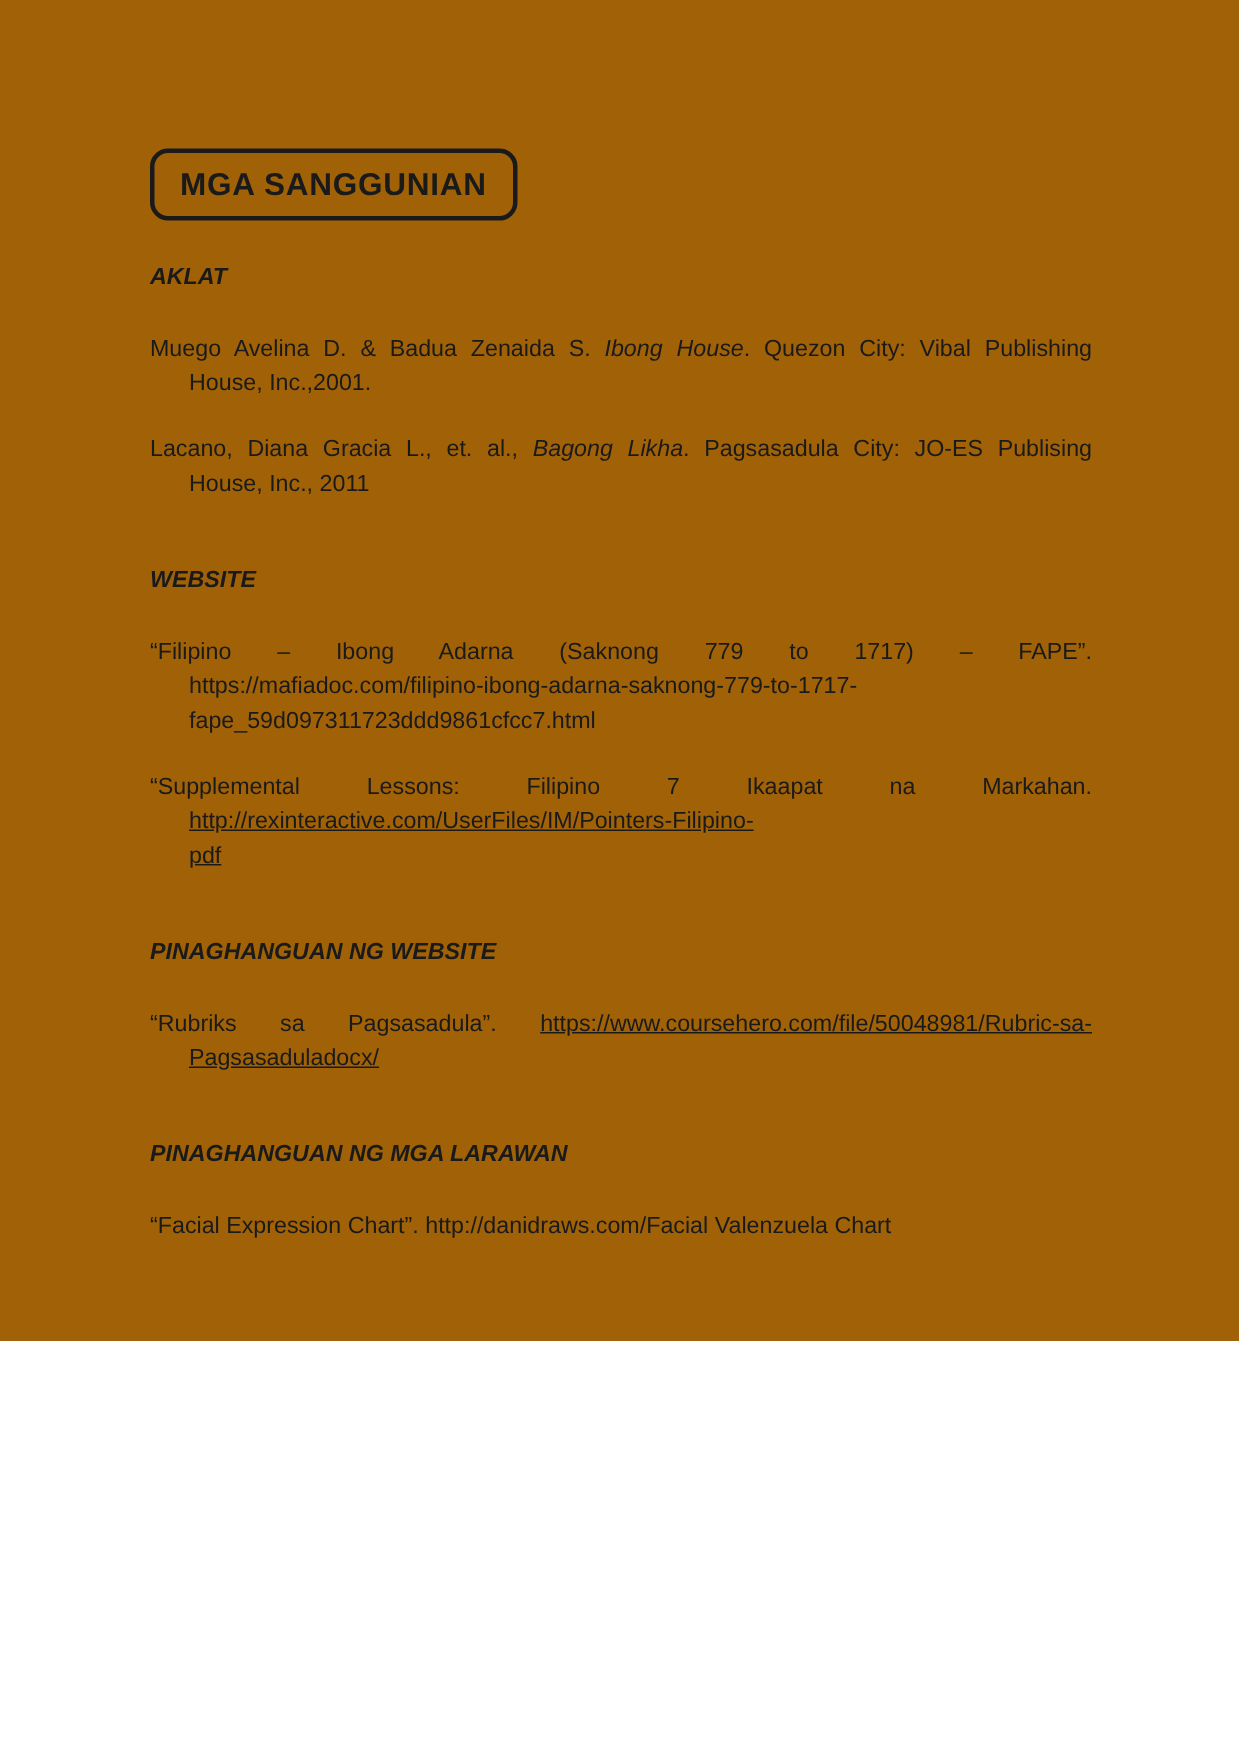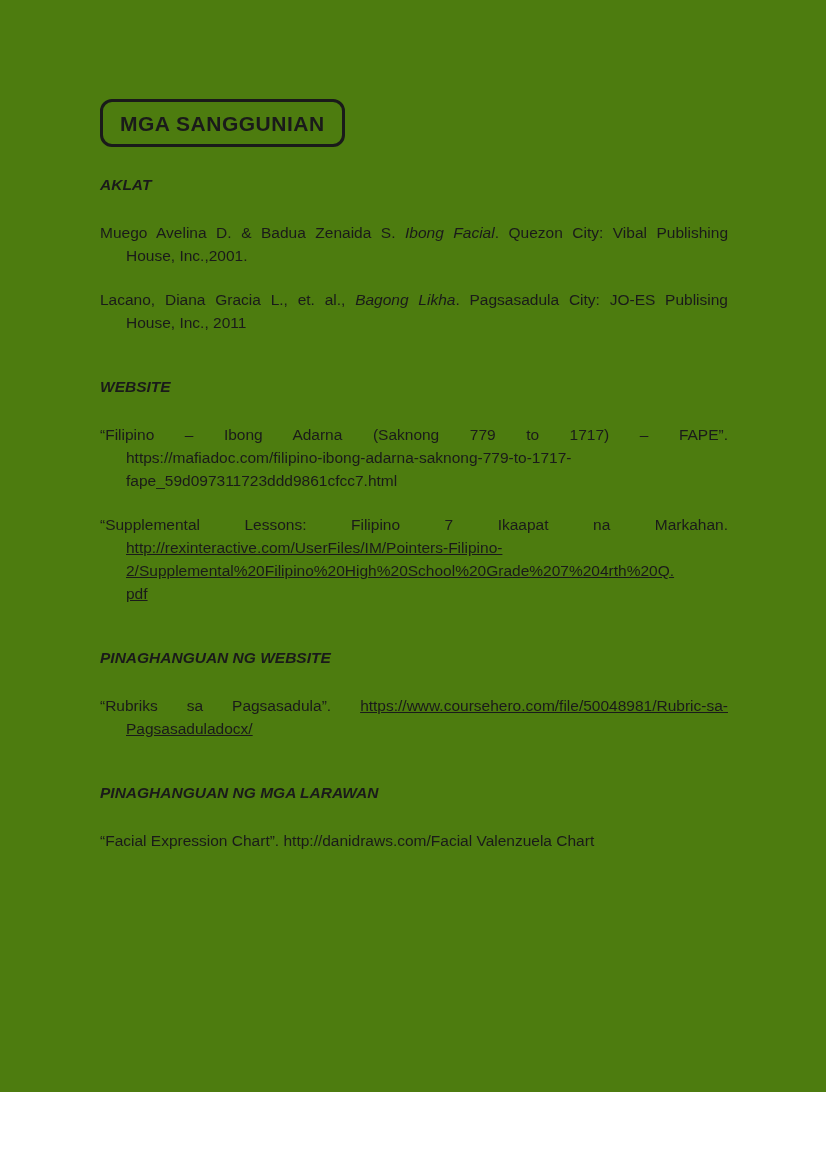--- a/index.html
+++ b/index.html
@@ -1,22 +1,22 @@
 <!DOCTYPE html>
 <html style="--text: #1a1a1a; --watermark: #cbcbcb; --link: #1a1a1a;"><head>
 <meta charset="utf-8">
 <style>
   * { margin: 0; padding: 0; box-sizing: border-box; }
   html, body { background: #ffffff; }
   .page {
     position: relative;
     width: 826px;
-    height: 1092px;
+    height: 894px;
     margin: 0 auto;
-    background: #4d7c0f;
+    background: #a16207;
     font-family: "Liberation Sans", sans-serif;
     color: var(--text, #1a1a1a);
     overflow: hidden;
   }
   .content {
     padding: 99px 98px 0 100px;
   }
   .title-box {
     display: block;
     width: fit-content;
@@ -81,37 +81,36 @@
 <body>
 
 <div class="page">
   <div class="content">
     <div class="title-box">
       <span class="title-text">MGA SANGGUNIAN</span>
     </div>
     <div class="refs">
         <div class="section-heading">AKLAT</div>
         <div class="entry">
-          <div class="line justify"><span class="seg">Muego Avelina D. &amp; Badua Zenaida S. </span><span class="seg italic">Ibong Facial</span><span class="seg">. Quezon City: Vibal Publishing</span></div>
+          <div class="line justify"><span class="seg">Muego Avelina D. &amp; Badua Zenaida S. </span><span class="seg italic">Ibong House</span><span class="seg">. Quezon City: Vibal Publishing</span></div>
           <div class="line indent"><span class="seg">House, Inc.,2001.</span></div>
         </div>
         <div class="entry">
           <div class="line justify"><span class="seg">Lacano, Diana Gracia L., et. al., </span><span class="seg italic">Bagong Likha</span><span class="seg">. Pagsasadula City: JO-ES Publising</span></div>
           <div class="line indent"><span class="seg">House, Inc., 2011</span></div>
         </div>
         <div class="section-heading">WEBSITE</div>
         <div class="entry">
           <div class="line justify"><span class="seg">“Filipino – Ibong Adarna (Saknong 779 to 1717) – FAPE”.</span></div>
           <div class="line indent"><span class="seg">https://mafiadoc.com/filipino-ibong-adarna-saknong-779-to-1717-</span></div>
           <div class="line indent"><span class="seg">fape_59d097311723ddd9861cfcc7.html</span></div>
         </div>
         <div class="entry">
           <div class="line justify"><span class="seg">“Supplemental Lessons: Filipino 7 Ikaapat na Markahan.</span></div>
           <div class="line indent"><span class="seg underline">http://rexinteractive.com/UserFiles/IM/Pointers-Filipino-</span></div>
-          <div class="line indent"><span class="seg underline">2/Supplemental%20Filipino%20High%20School%20Grade%207%204rth%20Q.</span></div>
           <div class="line indent"><span class="seg underline">pdf</span></div>
         </div>
         <div class="section-heading">PINAGHANGUAN NG WEBSITE</div>
         <div class="entry">
           <div class="line justify"><span class="seg">“Rubriks sa Pagsasadula”. </span><span class="seg underline">https://www.coursehero.com/file/50048981/Rubric-sa-</span></div>
           <div class="line indent"><span class="seg underline">Pagsasaduladocx/</span></div>
         </div>
         <div class="section-heading">PINAGHANGUAN NG MGA LARAWAN</div>
         <div class="entry">
           <div class="line"><span class="seg">“Facial Expression Chart”. http://danidraws.com/Facial Valenzuela Chart</span></div>

